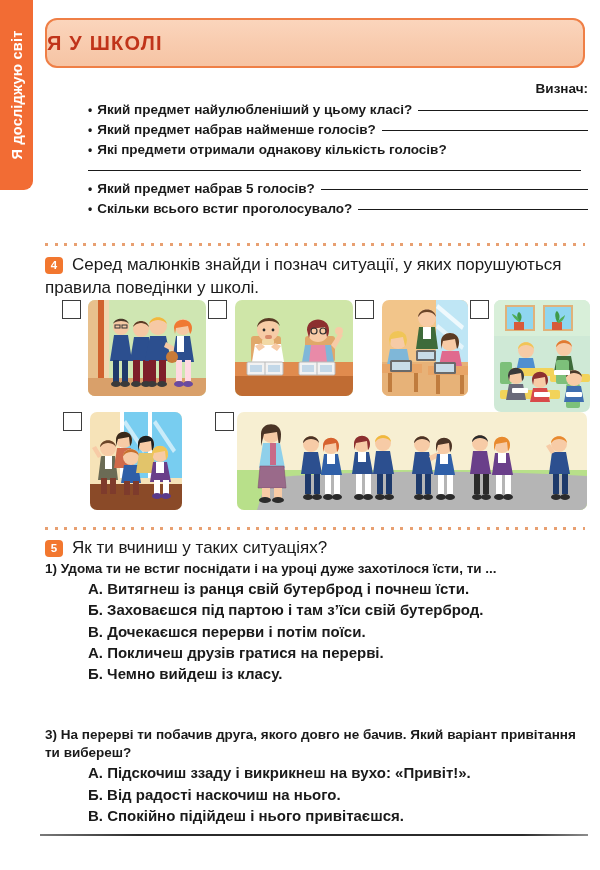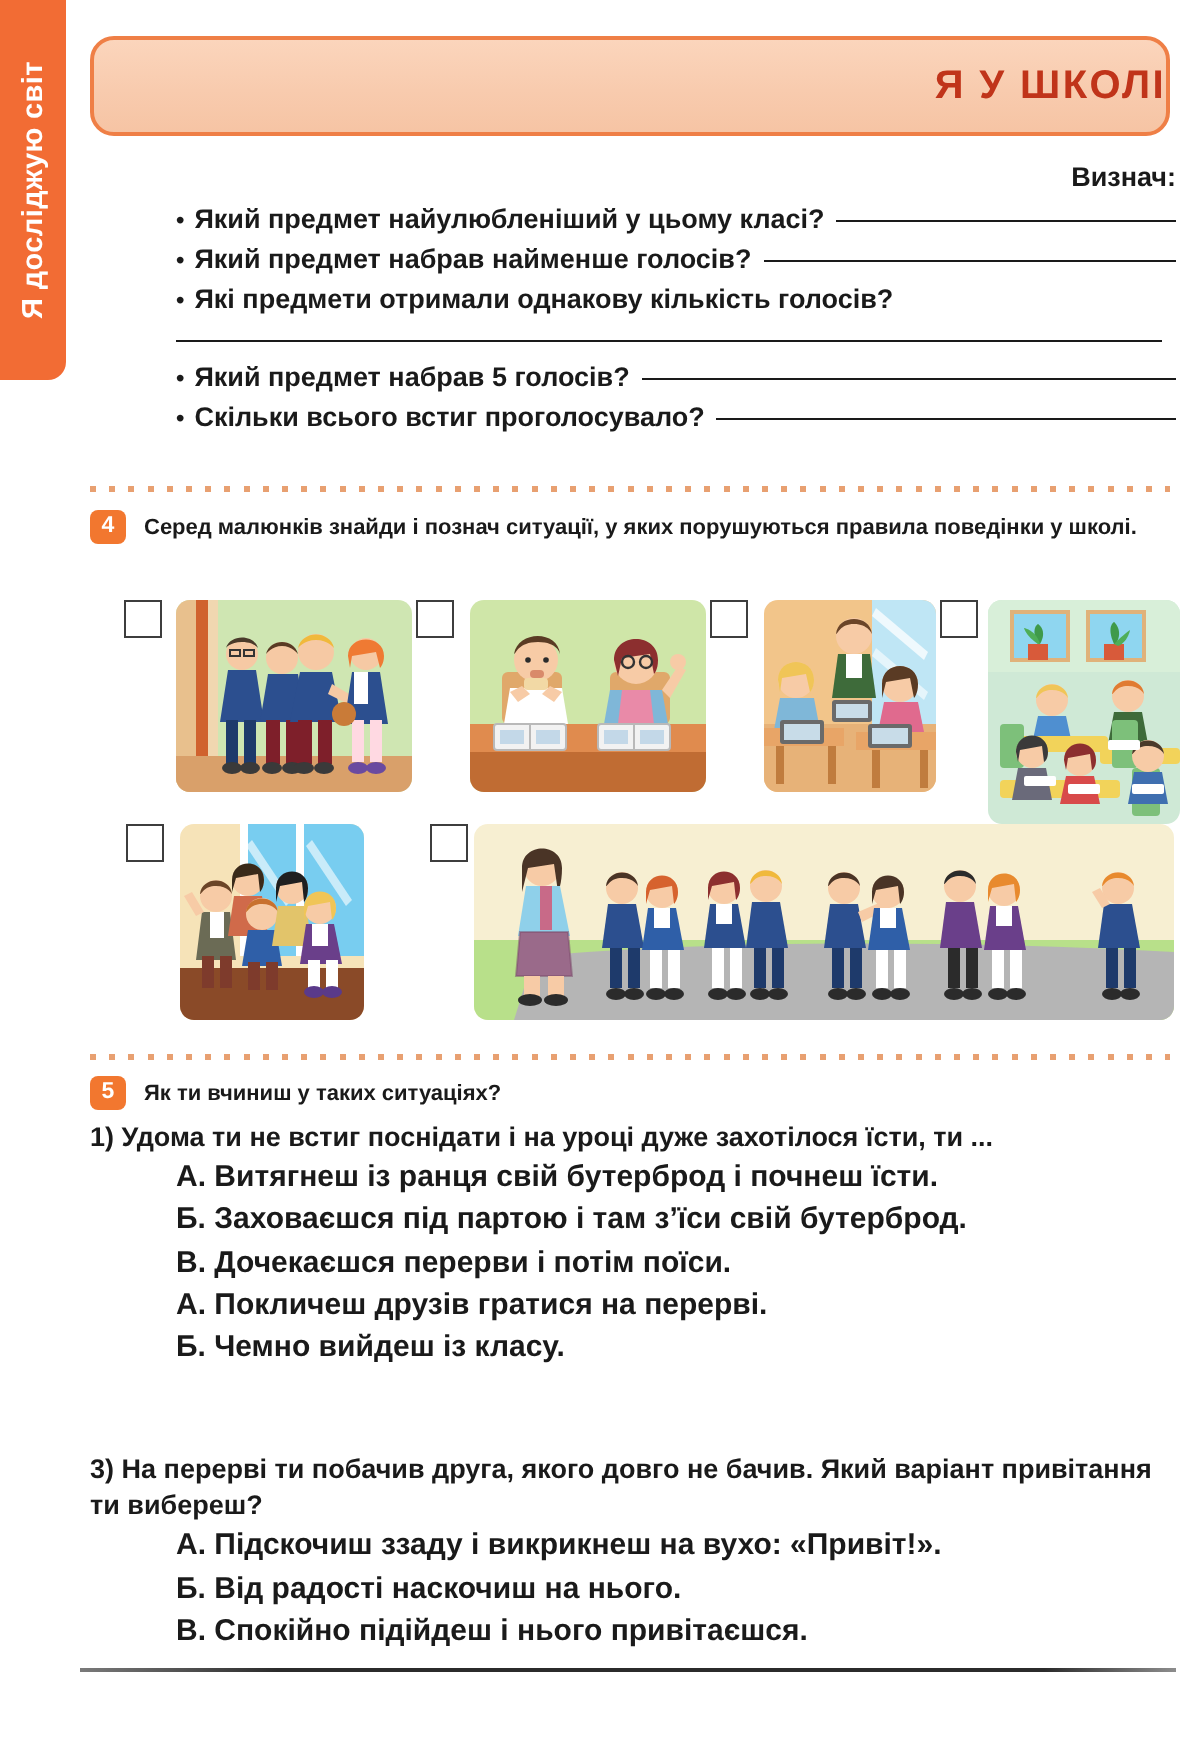--- a/index.html
+++ b/index.html
@@ -48,21 +48,21 @@
     left: 45px;
     top: 18px;
     width: 540px;
     height: 50px;
     box-sizing: border-box;
     background: linear-gradient(180deg, #fbd5bc 0%, #f8cbae 55%, #f6c4a4 100%);
     border: 2px solid #ef7f46;
     border-radius: 12px;
     display: flex;
     align-items: center;
-    justify-content: flex-end;
+    justify-content: flex-start;
   }
   .banner-title {
     color: #c0341a;
     font-size: 20px;
     font-weight: bold;
     letter-spacing: 1.2px;
   }
 
   
   .block {
@@ -135,22 +135,22 @@
     line-height: 17px;
     border-radius: 4px;
     background: #f2772f;
     color: #ffffff;
     font-size: 11.5px;
     font-weight: bold;
     text-align: center;
     margin-right: 9px;
   }
   .ex-text {
-    font-size: 11px;
-    font-weight: bold;
+    font-size: 17px;
+    font-weight: normal;
     line-height: 1.33;
   }
 
   
   .chk {
     position: absolute;
     width: 19px;
     height: 19px;
     background: #ffffff;
     border: 1.6px solid #3d3d3d;

